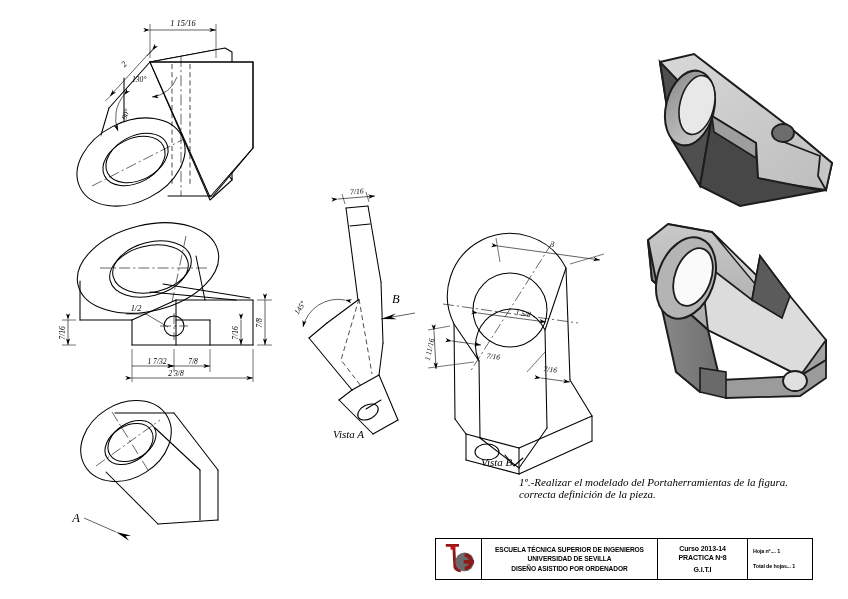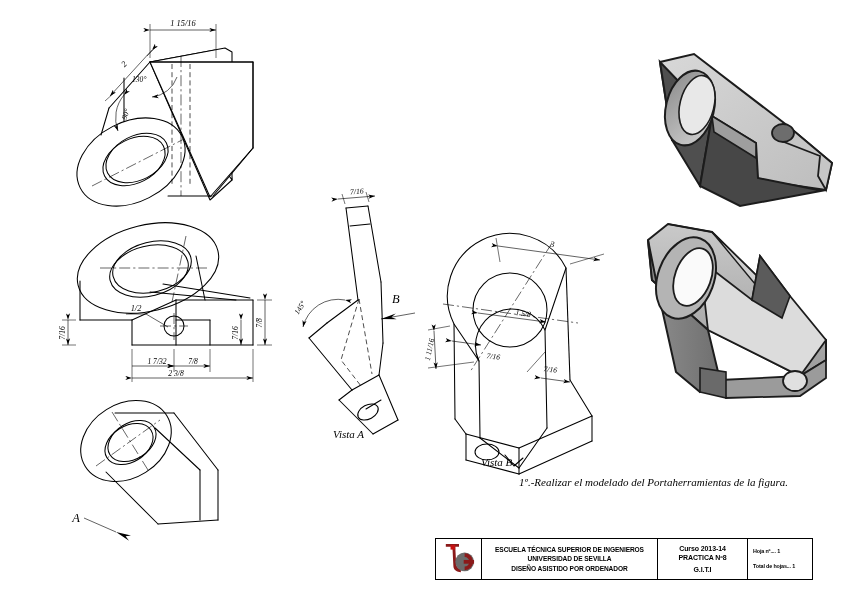--- a/index.html
+++ b/index.html
@@ -363,20 +363,21 @@
       <path d="M720,380 L800,376 L826,360 L826,378 L800,396 L726,398 Z" fill="#9b9b9b" stroke="#1c1c1c" stroke-width="1.8"></path>
       <path d="M700,392 L726,398 L726,372 L700,368 Z" fill="#6a6a6a" stroke="#1c1c1c" stroke-width="1.6"></path>
       <ellipse cx="686" cy="278" rx="28" ry="42" transform="rotate(20 686 278)" fill="#b4b4b4" stroke="#1c1c1c" stroke-width="2"></ellipse>
       <ellipse cx="693" cy="277" rx="18" ry="30" transform="rotate(20 693 277)" fill="#fafafa" stroke="#1c1c1c" stroke-width="1.8"></ellipse>
       <ellipse cx="795" cy="381" rx="12" ry="10" fill="#e0e0e0" stroke="#1c1c1c" stroke-width="1.8"></ellipse>
     </g>
   </svg>
 
   <div id="notes">
     <div>1º.-Realizar el modelado del Portaherramientas de la figura.</div>
+    <div>correcta definición de la pieza.</div>
   </div>
 
   <div id="titleblock">
     <div class="tb-cell tb-logo">
       <svg viewBox="0 0 40 34" width="38" height="32">
         <path d="M6,4 L13,4 L14,24 C14,29 18,31 22,31 L22,27 C19,27 17,25 17,22 L16,4 L20,4 L20,1 L6,1 Z" fill="#8b1a1a"></path>
         <circle cx="26" cy="20" r="10" fill="#6b6b6b"></circle>
         <path d="M26,11 A9,9 0 1,1 26,29 L26,25 A5,5 0 1,0 26,15 Z" fill="#8b1a1a"></path>
         <rect x="25" y="18" width="11" height="4" fill="#8b1a1a"></rect>
         <rect x="11" y="2" width="5" height="5" fill="#c41111"></rect>

